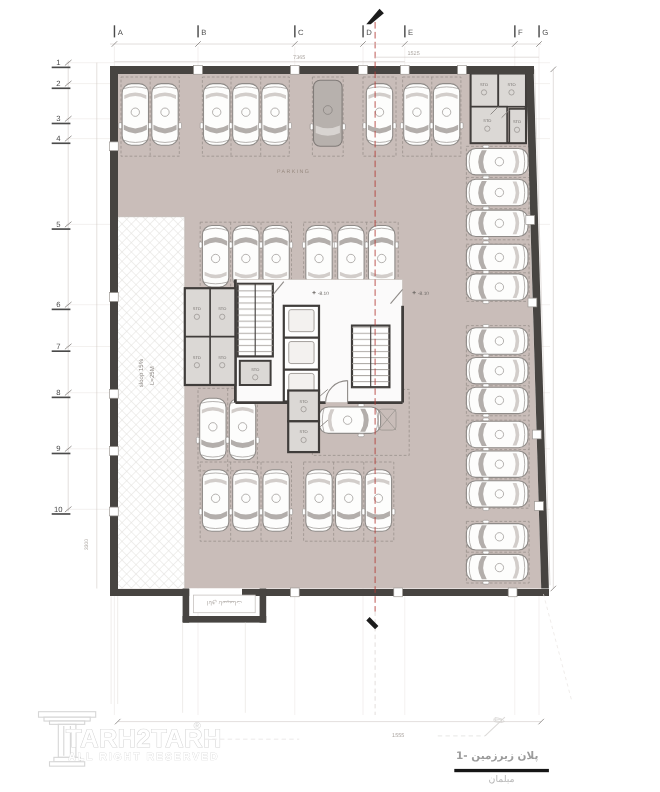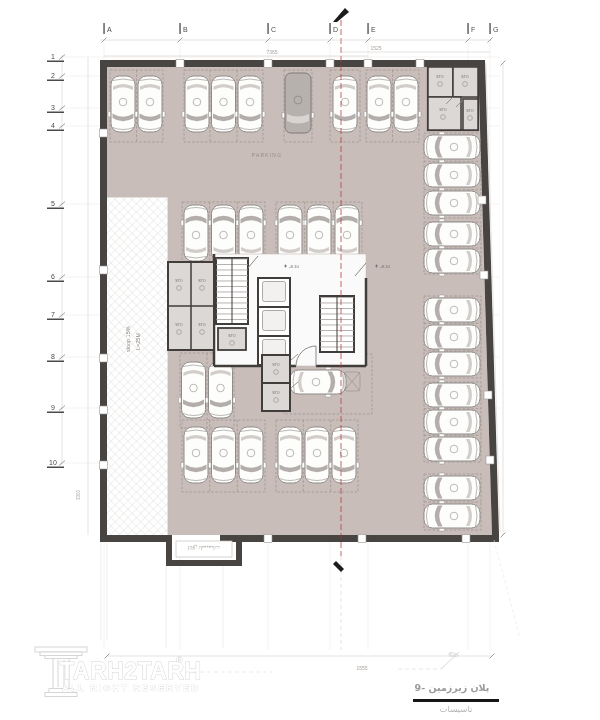--- a/index.html
+++ b/index.html
@@ -414,16 +414,16 @@
       <rect x="49" y="688.5" width="24" height="4"></rect>
       <rect x="45" y="692.5" width="32" height="4"></rect>
     </g>
     <text x="60" y="679" font-size="23" font-weight="bold" letter-spacing="0.5" fill="#ffffff" stroke="#d6d6d6" stroke-width="1" paint-order="stroke">TARH2TARH</text>
     <text x="176" y="663" font-size="9" fill="#d6d6d6">®</text>
     <text x="62" y="691" font-size="9.5" font-weight="bold" letter-spacing="1.8" fill="#ffffff" stroke="#d9d9d9" stroke-width="0.6" paint-order="stroke">ALL RIGHT RESERVED</text>
     <line x1="186" y1="672" x2="272" y2="672" stroke="#e8e6e6" stroke-width="0.8" stroke-dasharray="4,3"></line>
   </g>
 </svg>
 
-<div class="t1">پلان زیرزمین -9</div>
+<div class="t1">پلان زیرزمین -1</div>
 <div class="rule"></div>
-<div class="t2">تاسیسات</div>
+<div class="t2">مبلمان</div>
 </div>
 
 </body></html>

